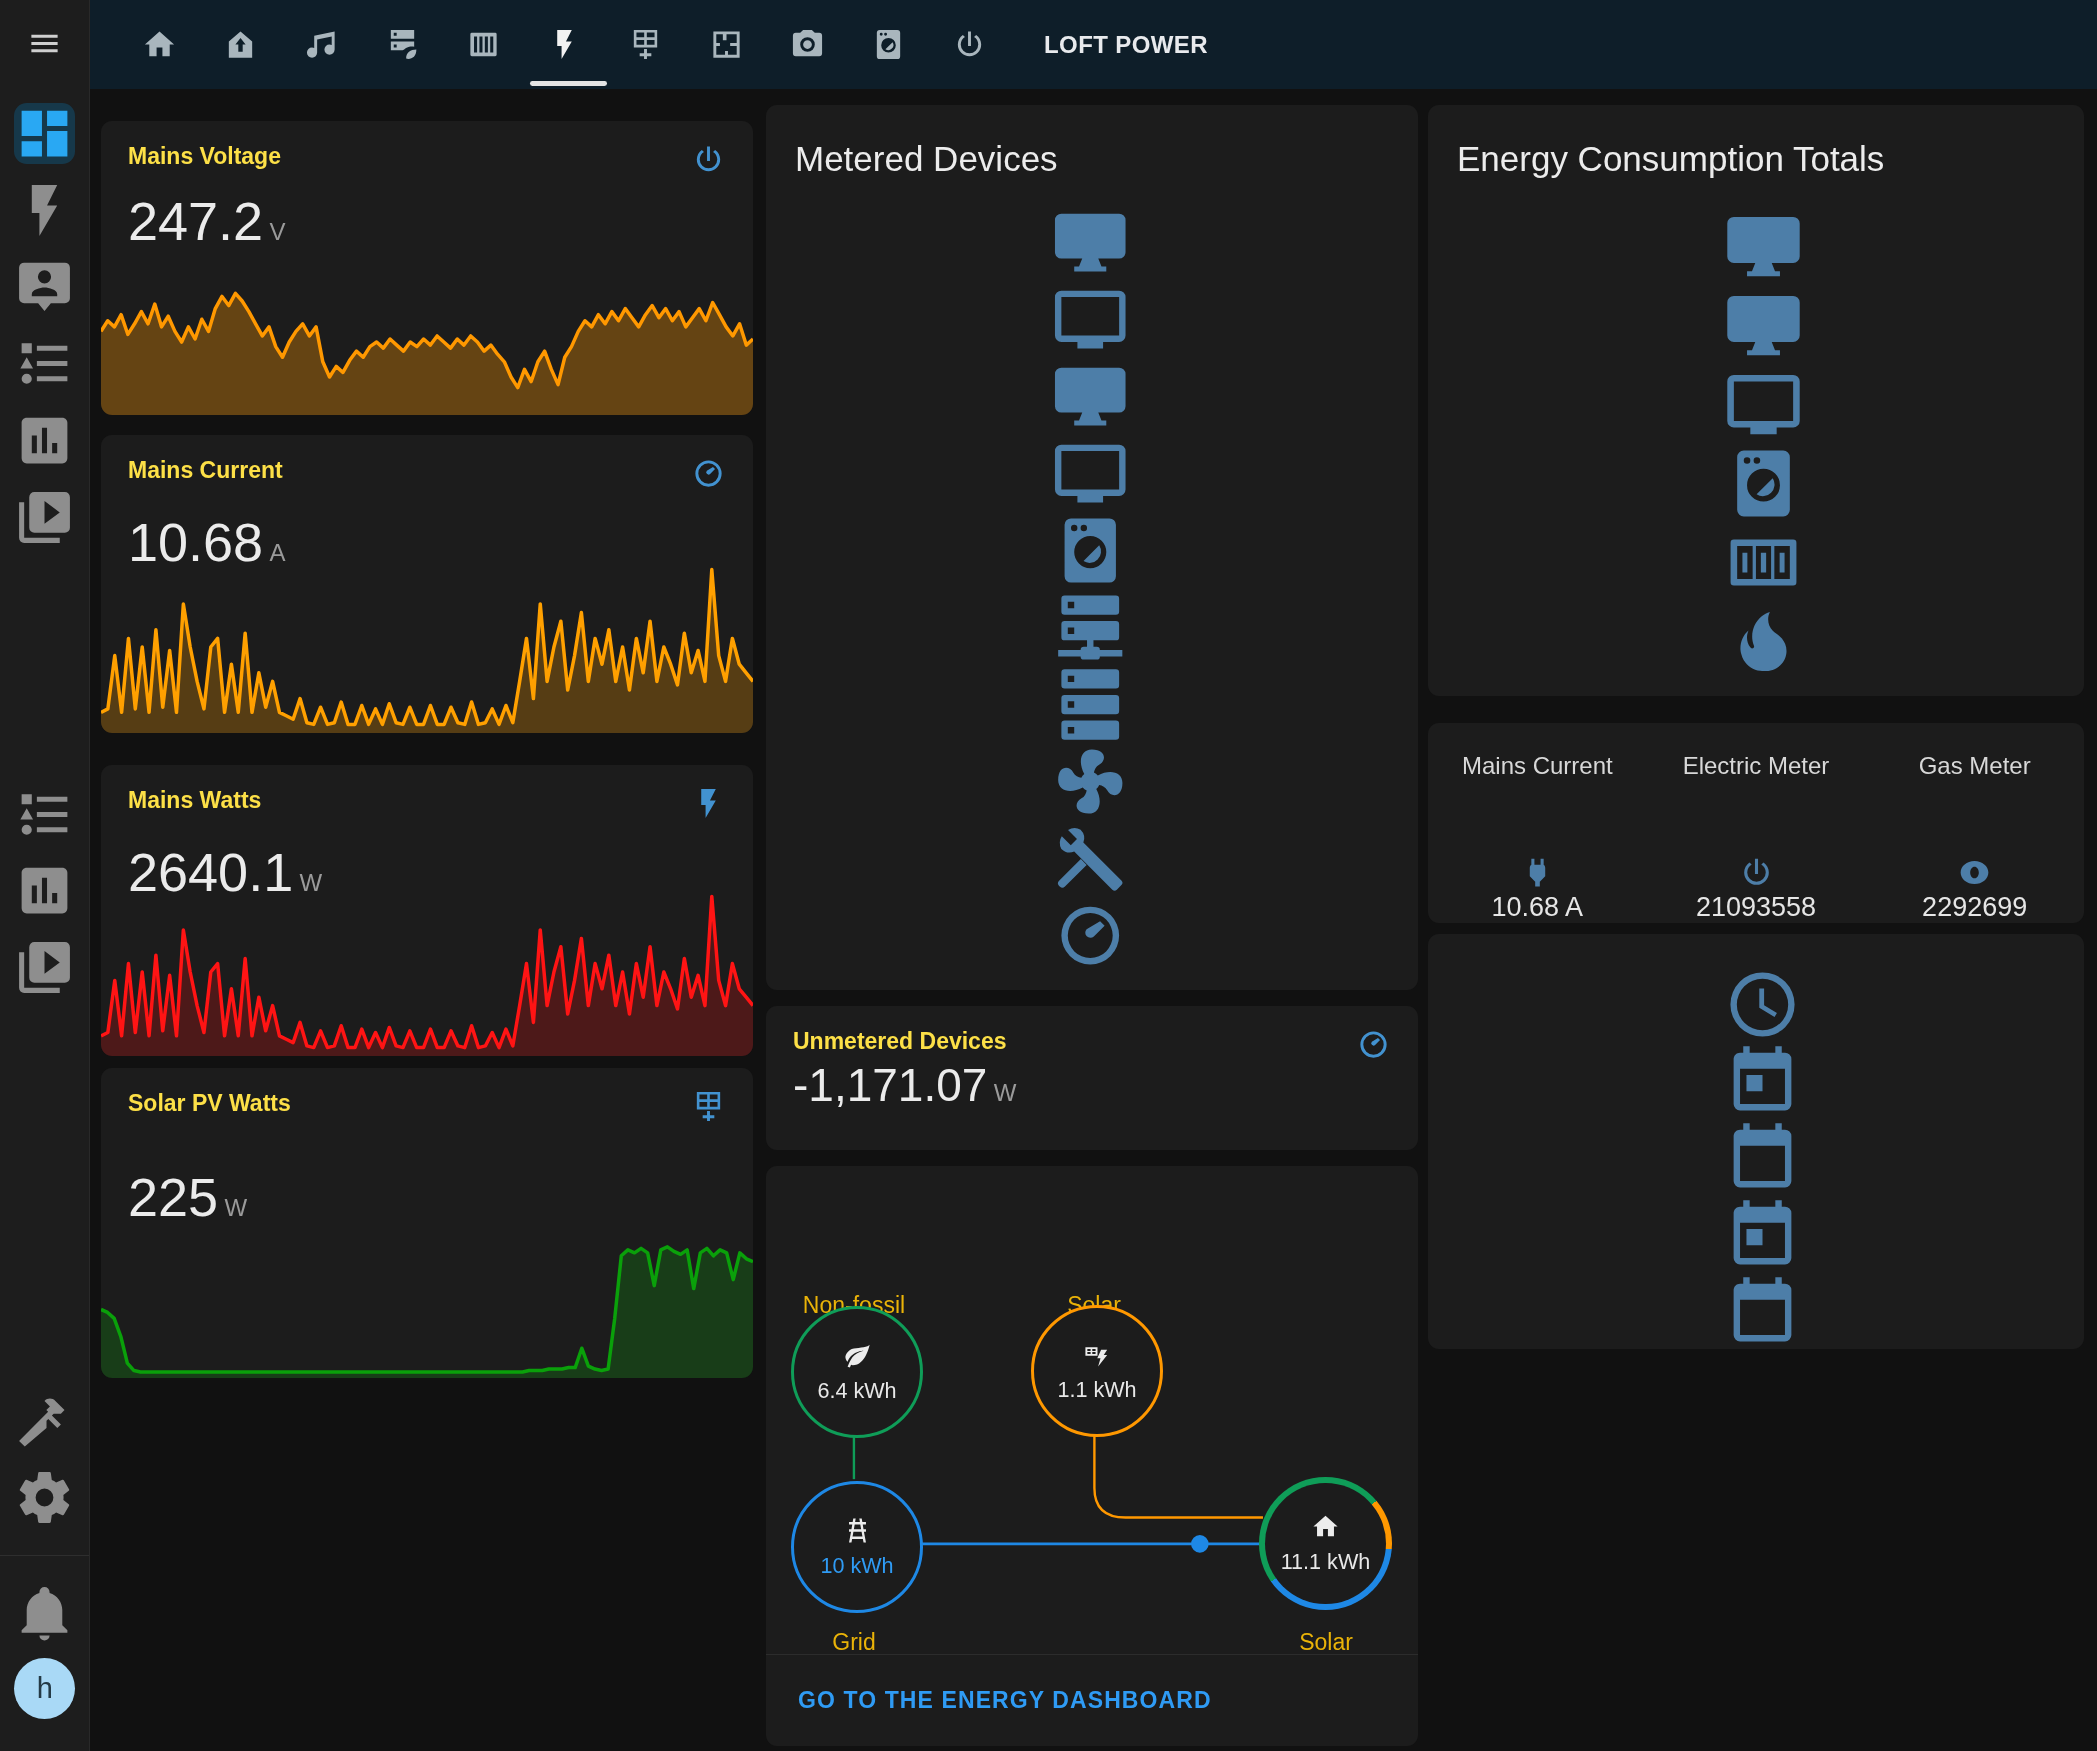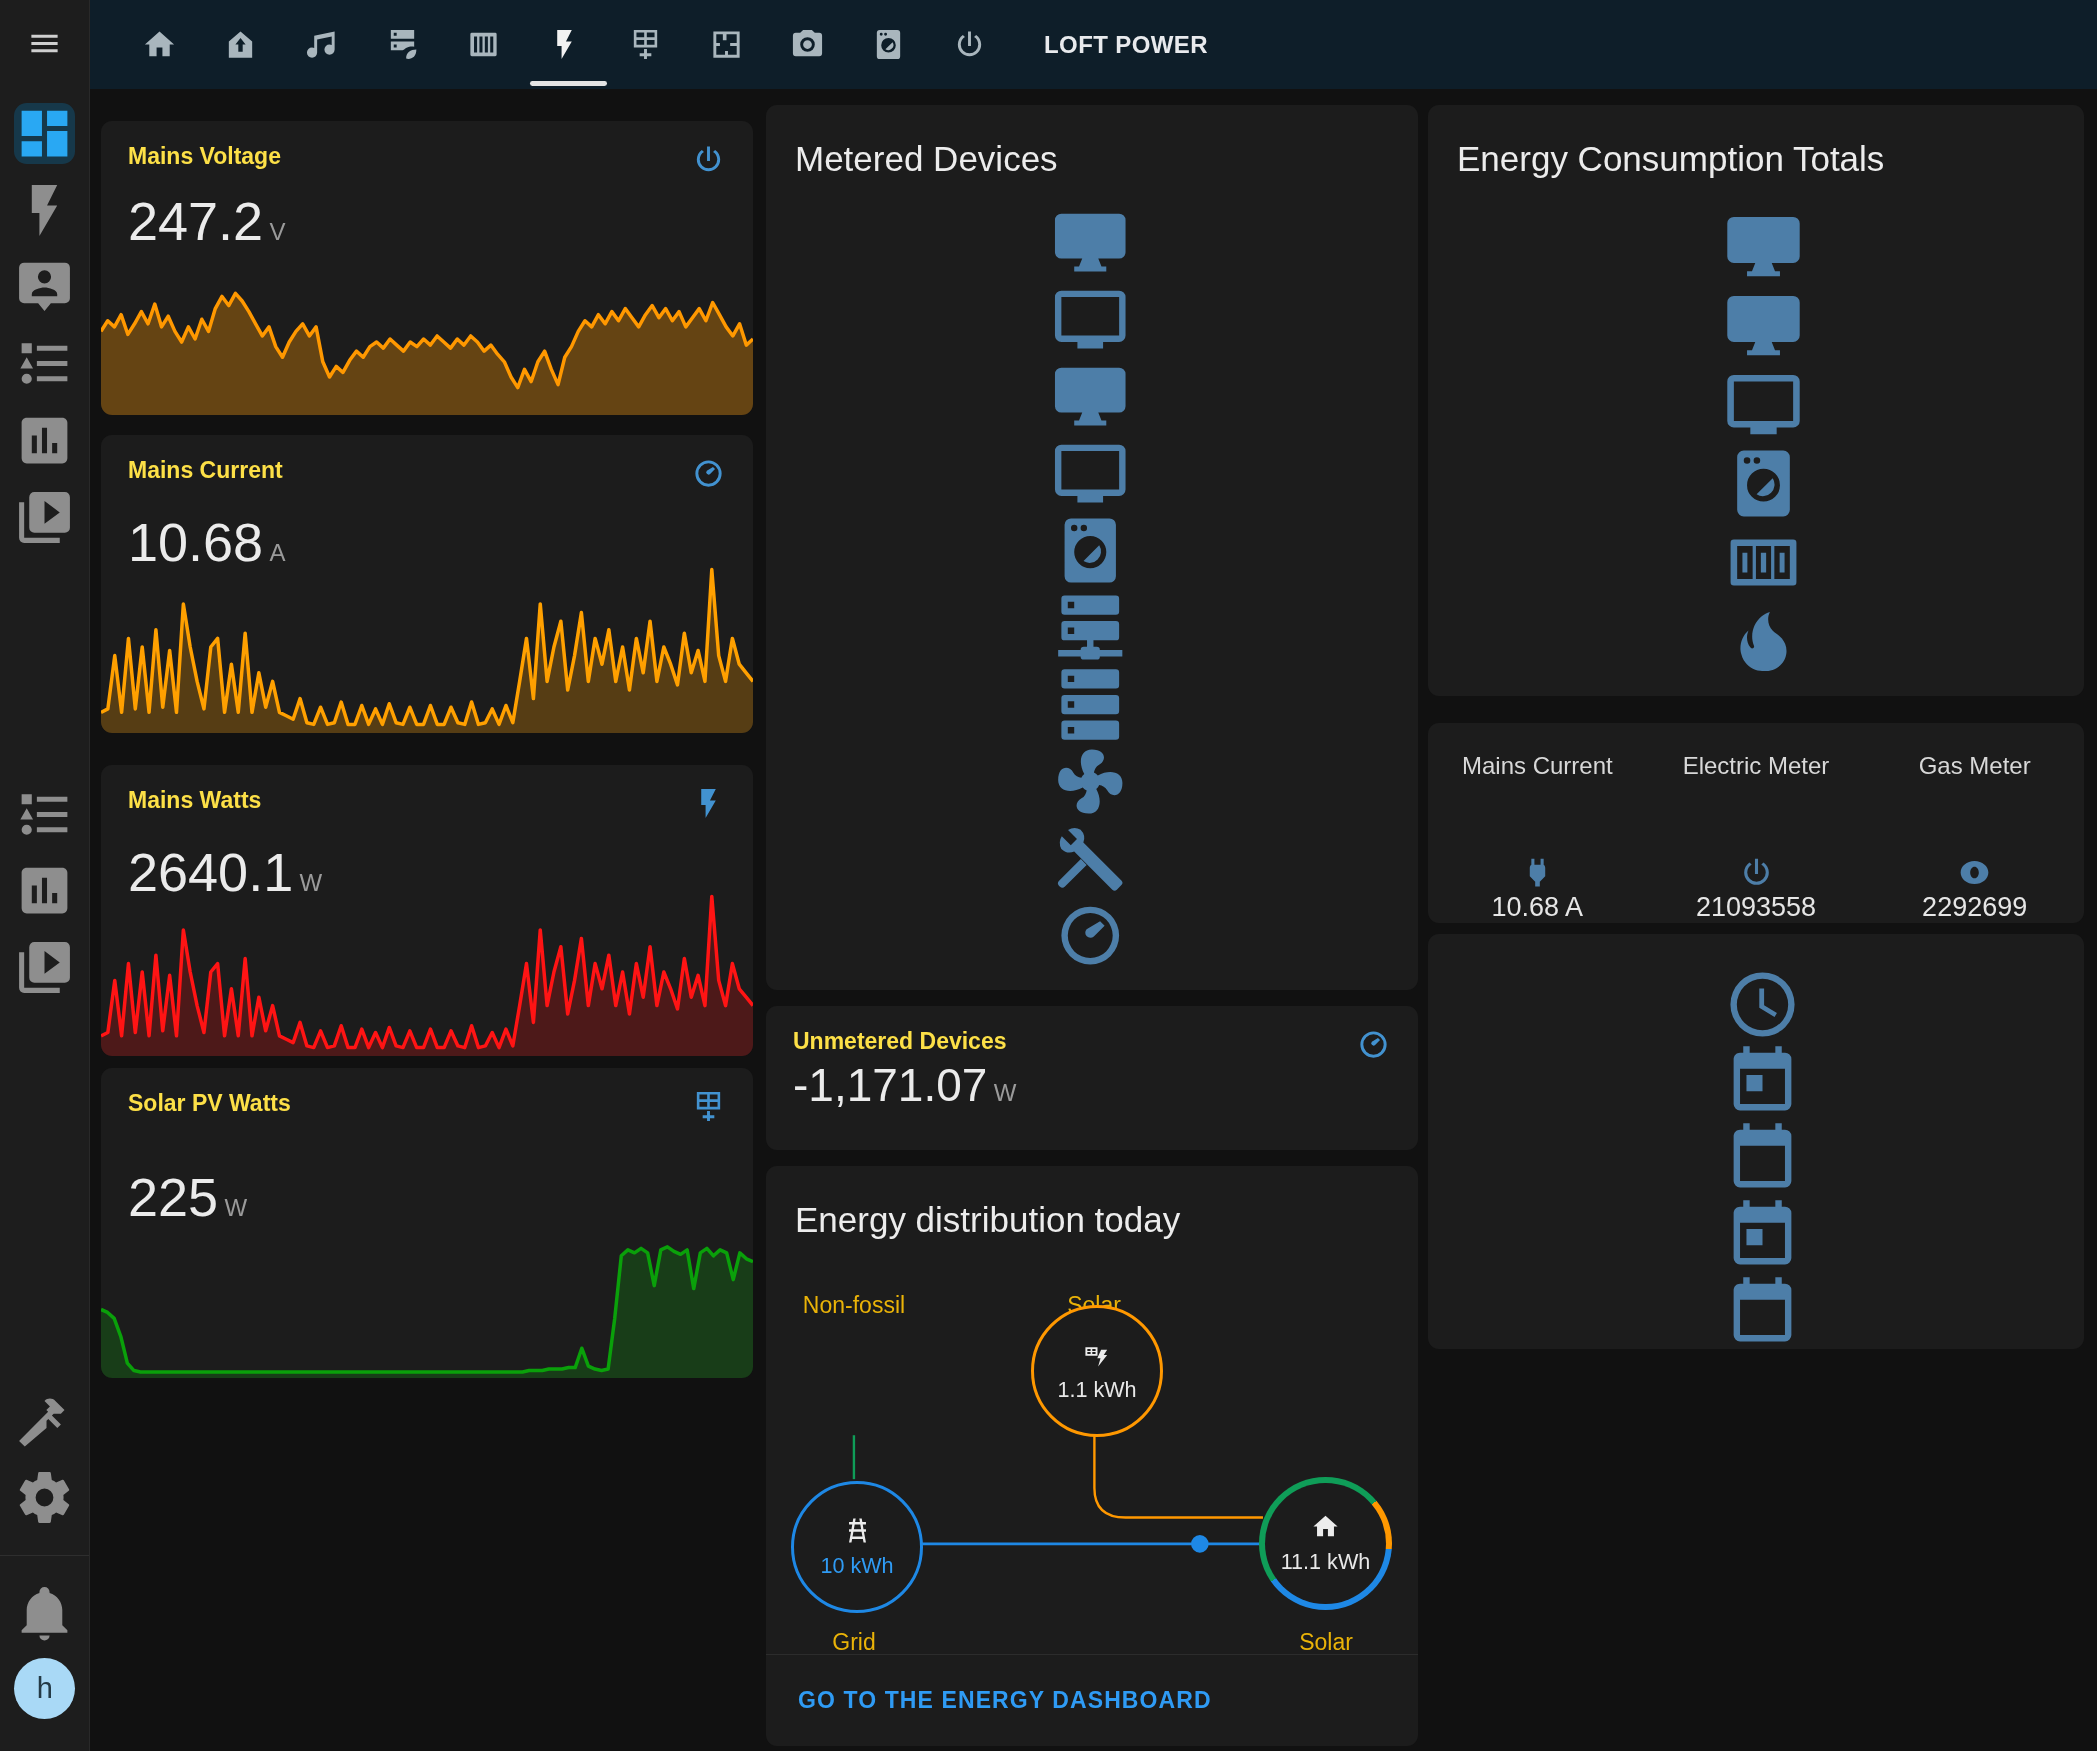--- a/index.html
+++ b/index.html
@@ -366,34 +366,39 @@
 
 <section class="card" id="card-unmetered">
   <div class="stat-title">Unmetered Devices</div>
   <span class="ic stat-icon" id="unmetered-icon"><span class="ic" style="width:100%;height:100%"><svg viewBox="0 0 24 24">
           <path fill-rule="evenodd" d="M12,3A9,9 0 0,1 21,12A9,9 0 0,1 12,21A9,9 0 0,1 3,12A9,9 0 0,1 12,3M12,5A7,7 0 0,0 5,12A7,7 0 0,0 12,19A7,7 0 0,0 19,12A7,7 0 0,0 12,5M15.07,7.52L16.48,8.93L13.12,12.29A1.6,1.6 0 0,1 10.86,10.03L15.07,7.52Z"></path>
         </svg></span></span>
   <div class="stat-value"><span>-1,171.07</span><span class="stat-unit">W</span></div>
 </section>
 
 <section class="card" id="card-energy">
-  <div class="list-title">Energy distribution today</div>
 
   <svg id="dist-svg" width="652" height="580" viewBox="0 0 816 726">
     <line x1="110" y1="337" x2="110" y2="392" stroke="#0f9d58" stroke-width="3"></line>
     <line x1="192" y1="473" x2="618" y2="473" stroke="#1e88e5" stroke-width="3.5"></line>
     <circle cx="543" cy="473" r="11" fill="#1e88e5"></circle>
     <path d="M411,336 V403 Q411,440 450,440 H622" fill="none" stroke="#ff9800" stroke-width="3"></path>
   </svg>
 
   <div class="dist-label" id="lab-nonfossil">Non-fossil</div>
   <div class="dist-label" id="lab-solar">Solar</div>
   <div class="dist-label" id="lab-grid">Grid</div>
   <div class="dist-label" id="lab-home">Solar</div>
 
+  <div class="dist-node" id="node-nonfossil" style="border-color: rgb(15, 157, 88);">
+    <span class="ic" style="color: rgb(67, 163, 92);"><span class="ic" style="width:100%;height:100%"><svg viewBox="0 0 24 24">
+            <path fill-rule="evenodd" d="M17,8C8,10 5.9,16.17 3.82,21.34L5.71,22L6.66,19.7C7.14,19.87 7.64,20 8,20C19,20 22,3 22,3C21,5 14,5.25 9,6.25C4,7.25 2,11.5 2,13.5C2,15.5 3.75,17.25 3.75,17.25C7,8 17,8 17,8Z"></path>
+          </svg></span></span>
+    <div class="dist-val">6.4 kWh</div>
+  </div>
   <div class="dist-node" id="node-solar" style="border-color: rgb(255, 152, 0);">
     <span class="ic" style="color: rgb(236, 236, 236);"><span class="ic" style="width:100%;height:100%"><svg viewBox="0 0 24 24">
             <path fill-rule="evenodd" d="M2,6H12V13H2V6M3.6,7.4V9H6.3V7.4H3.6M7.7,7.4V9H10.4V7.4H7.7M3.6,10V11.6H6.3V10H3.6M7.7,10V11.6H10.4V10H7.7M15,8H20L17.2,12.5H20L12.5,22L14.5,15H11.8L15,8Z"></path>
           </svg></span></span>
     <div class="dist-val">1.1 kWh</div>
   </div>
   <div class="dist-node" id="node-grid" style="border-color: rgb(30, 136, 229);">
     <span class="ic" style="color: rgb(236, 236, 236);"><span class="ic" style="width:100%;height:100%"><svg viewBox="0 0 24 24">
             <path fill-rule="evenodd" d="M8.5,2H10.5L10,5H14L13.5,2H15.5L16,5H19V7H16.33L17,11H19V13H17.33L19,22H17L16.45,19H7.55L7,22H5L6.67,13H5V11H7L7.67,7H5V5H8L8.5,2M9.67,7L9,11H15L14.33,7H9.67M8.64,13L7.91,17H16.09L15.36,13H8.64Z"></path>
           </svg></span></span>

